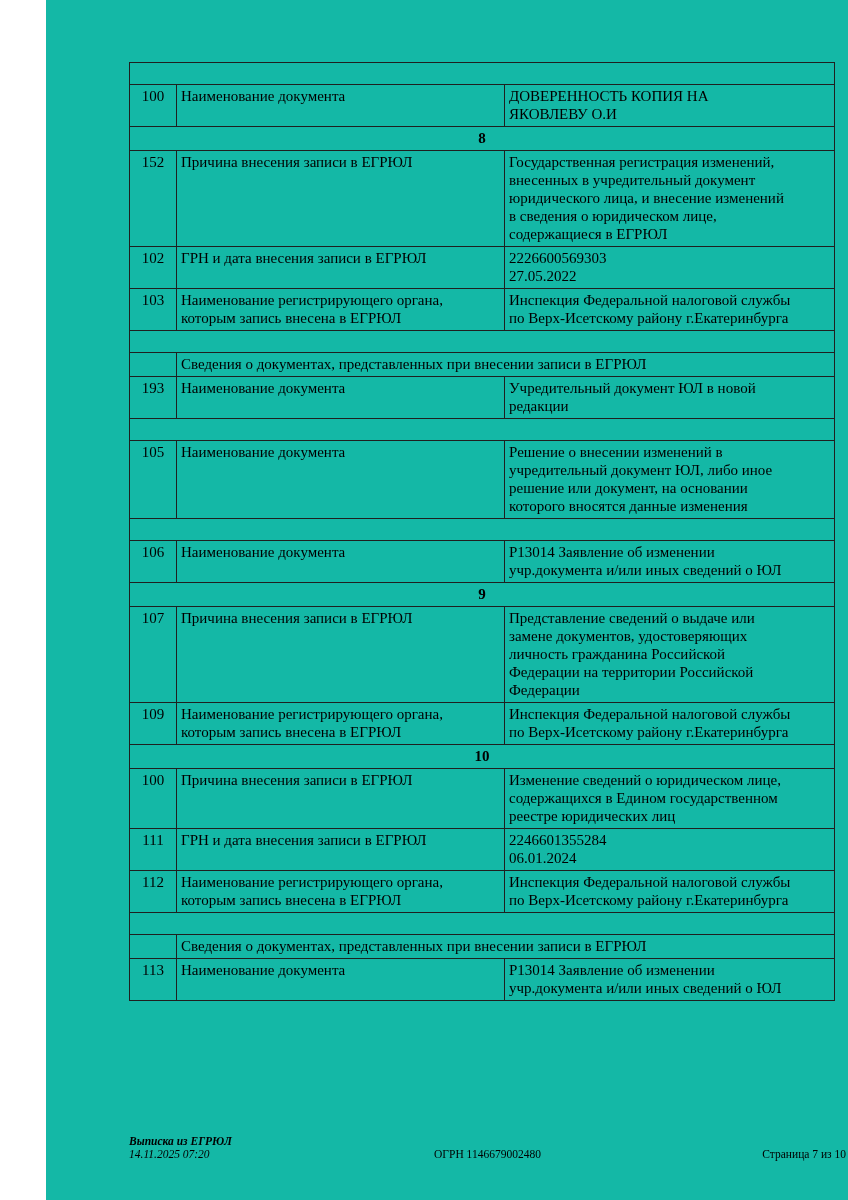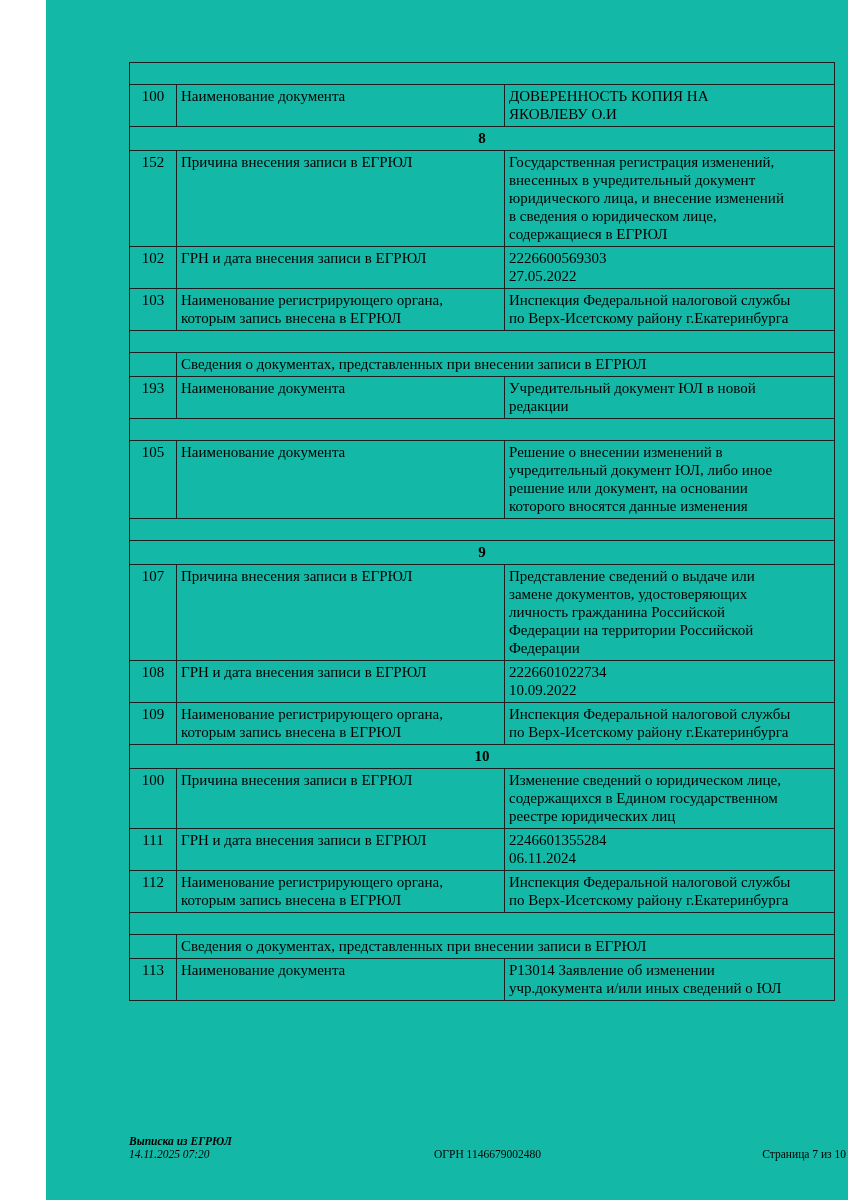--- a/index.html
+++ b/index.html
@@ -150,59 +150,59 @@
           <td class="label-cell">Наименование документа</td>
           <td class="value-cell">Решение о внесении изменений в
 учредительный документ ЮЛ, либо иное
 решение или документ, на основании
 которого вносятся данные изменения</td>
         </tr>
         <tr>
           <td class="empty-cell" colspan="3"></td>
         </tr>
         <tr>
+          <td class="num-cell">106</td>
+          <td class="label-cell">Наименование документа</td>
+          <td class="value-cell">Р13014 Заявление об изменении
+учр.документа и/или иных сведений о ЮЛ</td>
+        </tr>
+        <tr>
           <td class="section-cell" colspan="3">9</td>
         </tr>
         <tr>
           <td class="num-cell">107</td>
           <td class="label-cell">Причина внесения записи в ЕГРЮЛ</td>
           <td class="value-cell">Представление сведений о выдаче или
 замене документов, удостоверяющих
 личность гражданина Российской
 Федерации на территории Российской
 Федерации</td>
         </tr>
         <tr>
-          <td class="num-cell">108</td>
-          <td class="label-cell">ГРН и дата внесения записи в ЕГРЮЛ</td>
-          <td class="value-cell">2226601022734
-10.09.2022</td>
-        </tr>
-        <tr>
           <td class="num-cell">109</td>
           <td class="label-cell">Наименование регистрирующего органа,
 которым запись внесена в ЕГРЮЛ</td>
           <td class="value-cell">Инспекция Федеральной налоговой службы
 по Верх-Исетскому району г.Екатеринбурга</td>
         </tr>
         <tr>
           <td class="section-cell" colspan="3">10</td>
         </tr>
         <tr>
           <td class="num-cell">100</td>
           <td class="label-cell">Причина внесения записи в ЕГРЮЛ</td>
           <td class="value-cell">Изменение сведений о юридическом лице,
 содержащихся в Едином государственном
 реестре юридических лиц</td>
         </tr>
         <tr>
           <td class="num-cell">111</td>
           <td class="label-cell">ГРН и дата внесения записи в ЕГРЮЛ</td>
           <td class="value-cell">2246601355284
-06.11.2024</td>
+06.01.2024</td>
         </tr>
         <tr>
           <td class="num-cell">112</td>
           <td class="label-cell">Наименование регистрирующего органа,
 которым запись внесена в ЕГРЮЛ</td>
           <td class="value-cell">Инспекция Федеральной налоговой службы
 по Верх-Исетскому району г.Екатеринбурга</td>
         </tr>
         <tr>
           <td class="empty-cell" colspan="3"></td>

